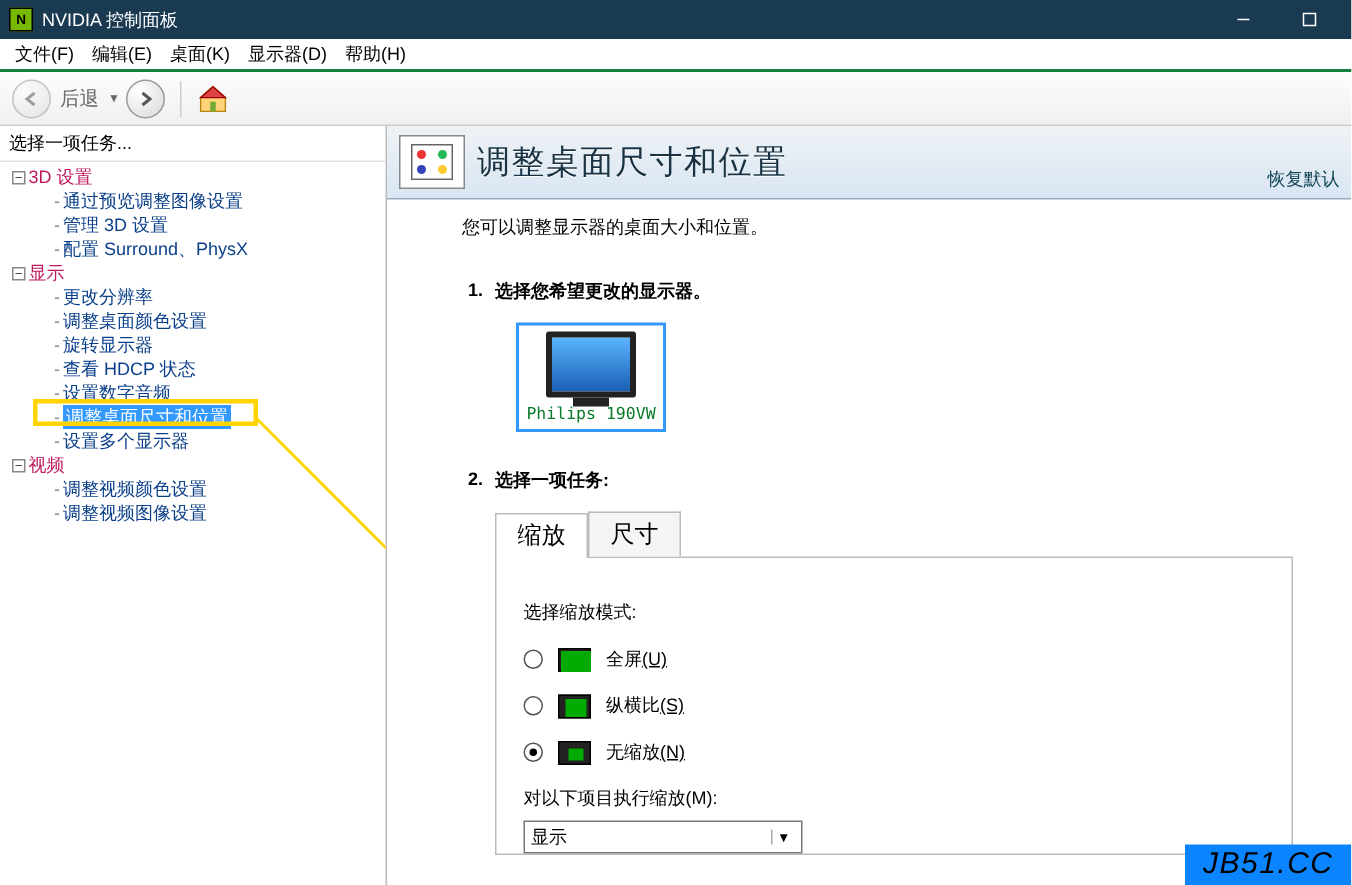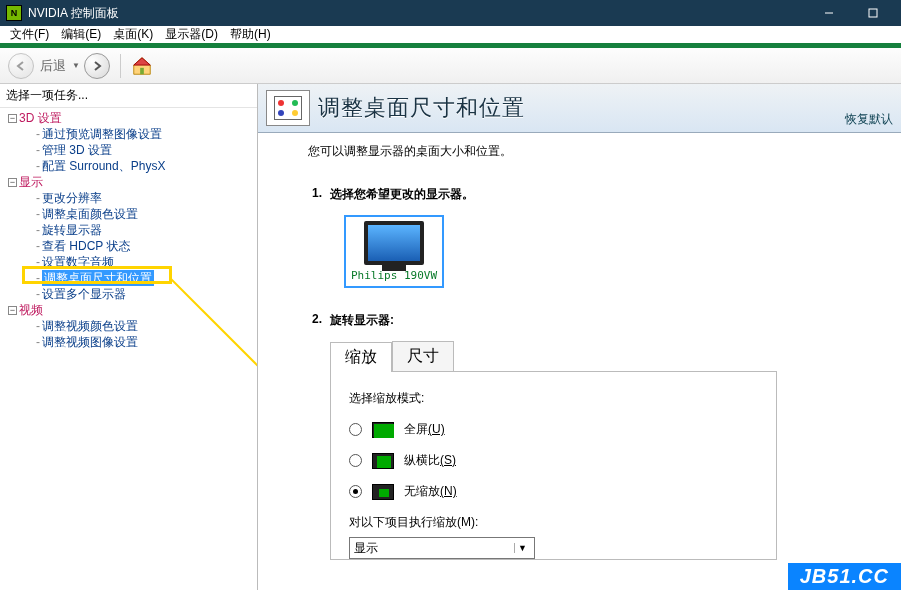--- a/index.html
+++ b/index.html
@@ -2,21 +2,21 @@
 <html><head>
 <meta charset="utf-8">
 <style>
   * { box-sizing: border-box; margin: 0; padding: 0; }
   html, body { width: 901px; height: 590px; font-family: "Microsoft YaHei", "SimSun", sans-serif; font-size: 12px; overflow: hidden; background: #fff; }
   .titlebar { height: 26px; background: #1a3a52; color: #fff; display: flex; align-items: center; padding: 0 6px; }
   .titlebar .nv-icon { width: 16px; height: 16px; background: #76b900; border: 1px solid #000; display: flex; align-items: center; justify-content: center; font-size: 9px; color: #000; font-weight: bold; margin-right: 6px; }
   .titlebar-title { flex: 1; font-size: 12px; }
   .winbtn { width: 44px; height: 26px; display: flex; align-items: center; justify-content: center; cursor: default; }
   .winbtn svg { stroke: #fff; stroke-width: 1; fill: none; }
-  .menubar { height: 22px; background: #fff; border-bottom: 5px solid #15803d; display: flex; align-items: center; padding: 0 4px; font-size: 12px; }
+  .menubar { height: 22px; background: #fff; border-bottom: 2px solid #15803d; display: flex; align-items: center; padding: 0 4px; font-size: 12px; }
   .menu-item { padding: 2px 6px; cursor: default; }
   .toolbar { height: 36px; background: linear-gradient(#fdfdfd,#f0f0f0); border-bottom: 1px solid #ccc; display: flex; align-items: center; padding: 0 8px; gap: 4px; }
   .navbtn { width: 26px; height: 26px; border-radius: 50%; background: radial-gradient(circle at 30% 30%, #fff, #d8d8d8); border: 1px solid #999; display: flex; align-items: center; justify-content: center; }
   .navbtn.disabled { opacity: .55; }
   .navbtn svg { stroke: #555; stroke-width: 2; fill: none; }
   .nav-label { font-size: 13px; color: #666; margin: 0 2px; }
   .nav-drop { font-size: 8px; color: #666; }
   .tool-sep { width: 1px; height: 24px; background: #ccc; margin: 0 6px; }
   .home-icon { width: 22px; height: 22px; }
   .body-row { display: flex; height: calc(100% - 26px - 22px - 36px); }
@@ -47,36 +47,36 @@
   .step-num { font-weight: bold; width: 14px; text-align: right; }
   .step-title { font-weight: bold; }
   .monitor-box { margin: 8px 0 0 36px; border: 2px solid #3399ff; width: 100px; padding: 4px; text-align: center; }
   .monitor-img { width: 60px; height: 44px; margin: 0 auto 4px; background: linear-gradient(#5bb4ff,#1a5fb4); border: 4px solid #222; border-radius: 2px; position:relative;}
   .monitor-img::after{content:"";position:absolute;left:50%;bottom:-10px;transform:translateX(-50%);width:24px;height:6px;background:#222;}
   .monitor-label { font-size: 11px; color: #0a7a2a; font-family: "SimSun", monospace; }
   .step2-block { margin-top: 24px; }
   .tabs { margin: 10px 0 0 22px; display: flex; }
   .tab { border: 1px solid #bbb; border-bottom: none; padding: 4px 14px; font-size: 16px; background: #f5f5f5; }
   .tab.active { background: #fff; position: relative; top: 1px; }
-  .tab-body { border: 1px solid #bbb; margin-left: 22px; margin-right:0; padding: 18px 18px 0; width:447px;}
+  .tab-body { border: 1px solid #bbb; margin-left: 22px; margin-right:0; padding: 28px 18px 0; width:532px;}
   .subhdr { font-size: 12px; margin-bottom: 14px; }
   .radio-row { display: flex; align-items: center; gap: 10px; margin-bottom: 14px; }
   .radio { width: 13px; height: 13px; border: 1px solid #555; border-radius: 50%; display: inline-flex; align-items: center; justify-content: center; background:#fff;}
   .radio.checked::after { content: ""; width: 5px; height: 5px; background: #000; border-radius: 50%; }
   .r-icon { width: 22px; height: 16px; background: #222; border: 1px solid #000; display:inline-block; position:relative;}
   .r-icon::before{content:"";position:absolute;background:#0a0;}
   .r-icon.aspect::before{left:4px;top:2px;width:14px;height:12px;}
   .r-icon.full::before{left:1px;top:1px;width:20px;height:14px;}
   .r-icon.noscale::before{left:6px;top:4px;width:10px;height:8px;}
   .r-label{ font-size:12px; }
   .under-hot{ text-decoration:underline;}
   .apply-label { font-size: 12px; margin: 6px 0 6px 0; }
   .combo { width:186px;height:22px;border:1px solid #777;display:flex;align-items:center;justify-content:space-between;padding:0 4px;font-size:12px;background:#fff;}
   .combo .chev{ width:16px;text-align:center;border-left:1px solid #aaa;font-size:9px;}
-  .watermark { position: absolute; right: 0; bottom: 0; background: #0a84ff; color: #ffffff; font-size: 20px; font-weight: bold; padding: 2px 12px; letter-spacing:1px; font-style:italic;}
+  .watermark { position: absolute; right: 0; bottom: 0; background: #0a84ff; color: #000000; font-size: 20px; font-weight: normal; padding: 2px 12px; letter-spacing:1px; font-style:italic;}
 </style>
 </head>
 <body>
 
 <div class="titlebar">
   <div class="nv-icon">N</div>
   <div class="titlebar-title">NVIDIA 控制面板</div>
   <div class="winbtn">
       <svg width="10" height="10">
         <line x1="1" y1="5" x2="9" y2="5"></line>
@@ -218,21 +218,21 @@
         <span class="step-num">1.</span>
         <span class="step-title">选择您希望更改的显示器。</span>
       </div>
       <div class="monitor-box">
         <div class="monitor-img"></div>
         <div class="monitor-label">Philips 190VW</div>
       </div>
 
       <div class="step step2-block">
         <span class="step-num">2.</span>
-        <span class="step-title">旋转显示器:</span>
+        <span class="step-title">选择一项任务:</span>
       </div>
 
       <div class="tabs">
         <div class="tab active">缩放</div>
         <div class="tab">尺寸</div>
       </div>
       <div class="tab-body">
         <div class="subhdr">选择缩放模式:</div>
 
         <div class="radio-row">

